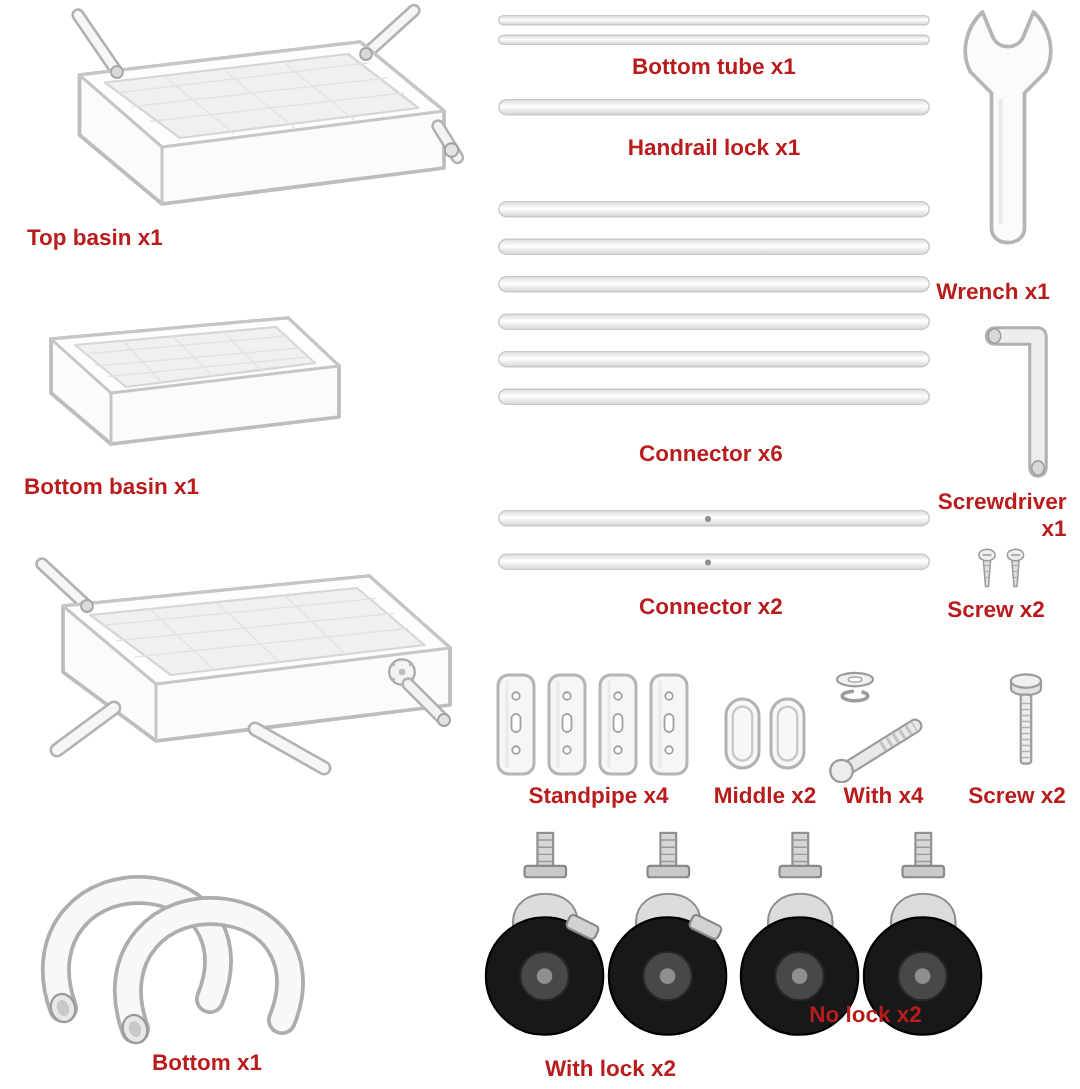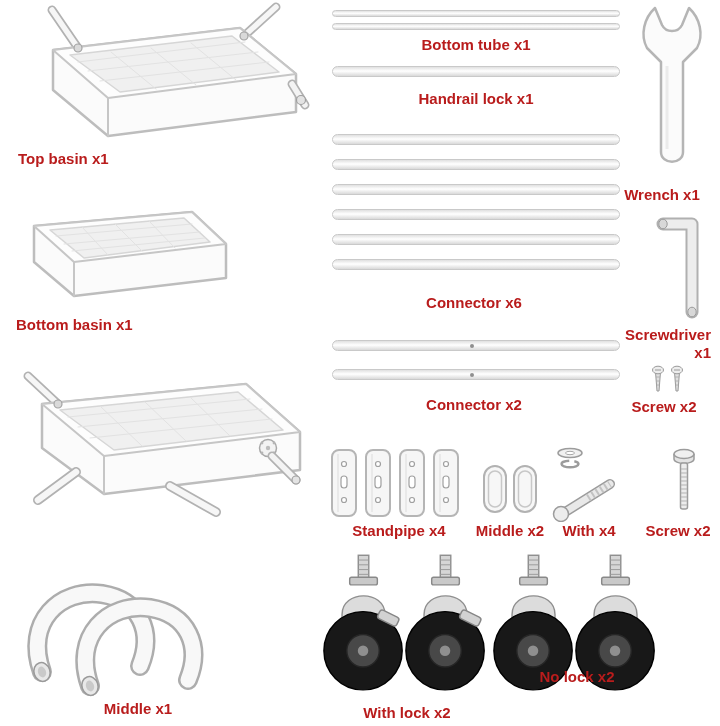--- a/index.html
+++ b/index.html
@@ -90,21 +90,21 @@
       <path d="M30,98 C 12,48 48,14 90,20 C 128,26 142,58 128,92" stroke="#adadad" stroke-width="20"></path>
       <path d="M30,98 C 12,48 48,14 90,20 C 128,26 142,58 128,92" stroke="#f8f8f8" stroke-width="15"></path>
       <path d="M78,112 C 60,62 96,28 138,34 C 176,40 190,72 176,106" stroke="#adadad" stroke-width="20"></path>
       <path d="M78,112 C 60,62 96,28 138,34 C 176,40 190,72 176,106" stroke="#f8f8f8" stroke-width="15"></path>
       <ellipse cx="30" cy="98" rx="8" ry="9.5" fill="#e8e8e8" stroke="#9a9a9a" stroke-width="1.5" transform="rotate(-18 30 98)"></ellipse>
       <ellipse cx="30" cy="98" rx="4" ry="5.5" fill="#c9c9c9" transform="rotate(-18 30 98)"></ellipse>
       <ellipse cx="78" cy="112" rx="8" ry="9.5" fill="#e8e8e8" stroke="#9a9a9a" stroke-width="1.5" transform="rotate(-18 78 112)"></ellipse>
       <ellipse cx="78" cy="112" rx="4" ry="5.5" fill="#c9c9c9" transform="rotate(-18 78 112)"></ellipse>
     </g>
   </svg>
-  <div class="lbl lblc" style="left:138px;top:700px">Middle x1</div>
+  <div class="lbl lblc" style="left:138px;top:700px">Bottom x1</div>
 
   <div class="tube tube-thin" style="top:10px"></div>
   <div class="tube tube-thin" style="top:23px"></div>
   <div class="lbl lblc" style="left:476px;top:36px">Bottom tube x1</div>
 
   <div class="tube" style="top:66px"></div>
   <div class="lbl lblc" style="left:476px;top:90px">Handrail lock x1</div>
 
   <div class="tube" style="top:134px"></div>
   <div class="tube" style="top:159px"></div>

